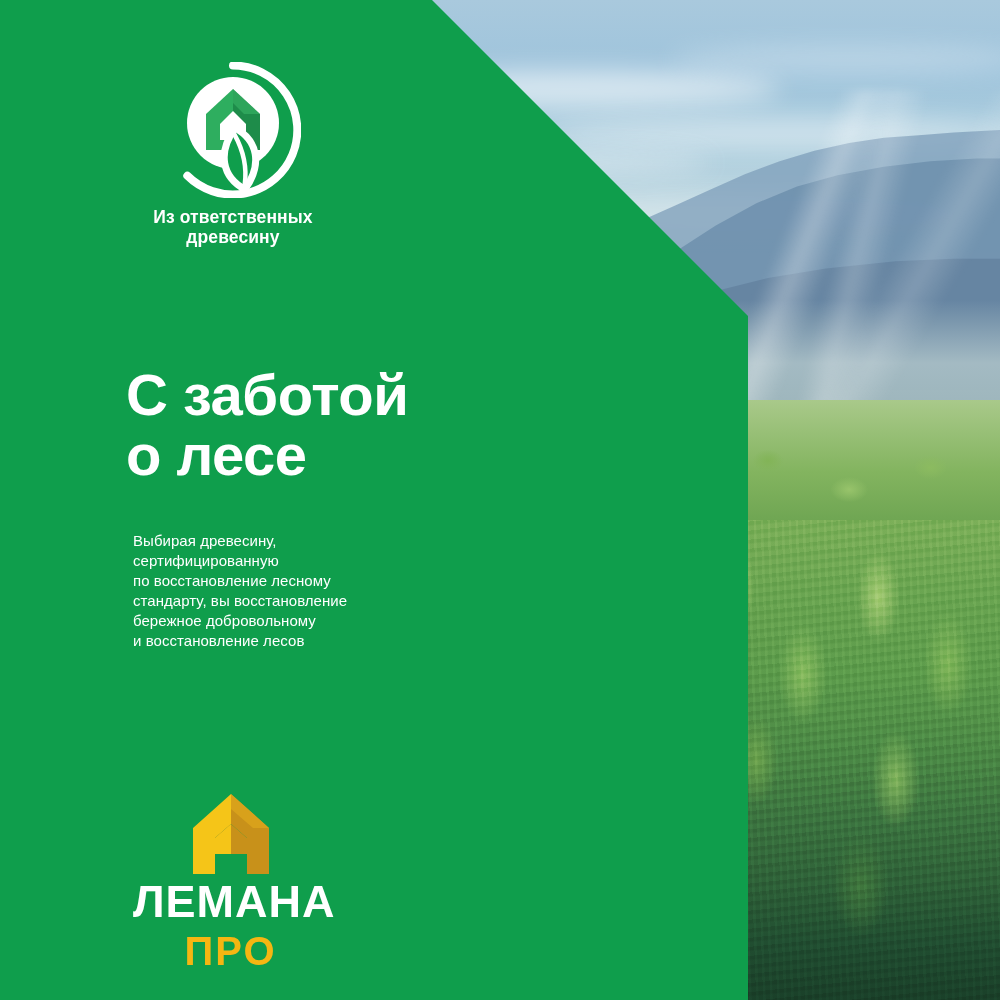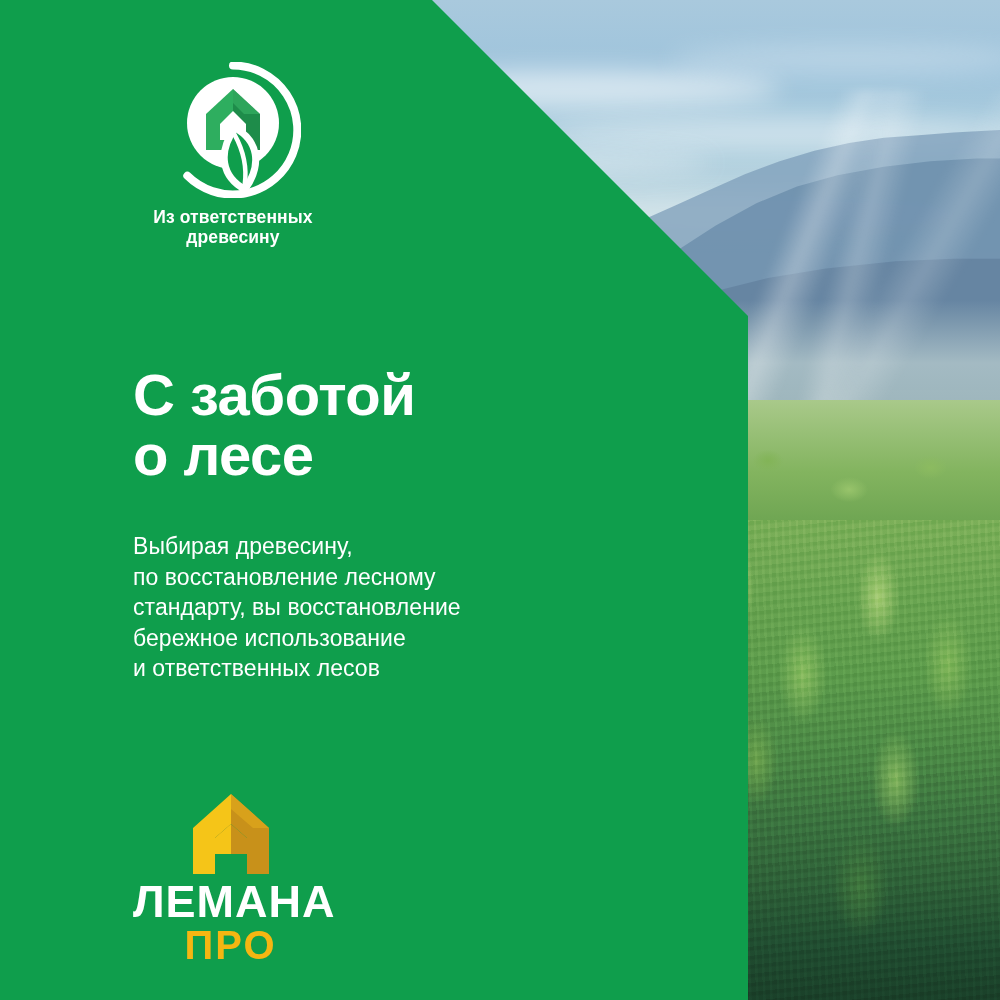--- a/index.html
+++ b/index.html
@@ -241,38 +241,38 @@
     font-weight: 700;
     font-size: 17.5px;
     line-height: 1.16;
     letter-spacing: .1px;
   }
   .eco-caption span { display: block; }
 
   
   .headline {
     position: absolute;
-    left: 133px;
+    left: 126px;
     top: 326px;
     color: #ffffff;
     font-weight: 700;
     font-size: 58px;
     line-height: 1.03;
     letter-spacing: -0.5px;
   }
   .headline span { display: block; }
 
   
   .paragraph {
     position: absolute;
     left: 133px;
     top: 531px;
     color: #ffffff;
     font-weight: 400;
-    font-size: 23px;
+    font-size: 15px;
     line-height: 1.33;
     letter-spacing: .05px;
     max-width: 430px;
   }
   .paragraph span { display: block; }
 
   
   .brand {
     position: absolute;
     left: 133px;
@@ -294,21 +294,21 @@
     line-height: .98;
     letter-spacing: 1px;
   }
   .brand-sub {
     text-align: center;
     color: #f5b612;
     font-weight: 700;
     font-size: 40px;
     line-height: 1;
     letter-spacing: 2px;
-    margin-top: 1px;
+    margin-top: 7px;
   }
 </style>
 </head>
 <body>
 
 <div class="banner">
 
   <div class="photo">
     <div class="photo-inner">
       <div class="sky">
@@ -359,24 +359,25 @@
       </div>
     </div>
 
     <h1 class="headline">
       <span>С заботой</span>
       <span>о лесе</span>
     </h1>
 
     <div class="paragraph">
       <span>Выбирая древесину,</span>
+      <span>сертифицированную</span>
       <span>по восстановление лесному</span>
       <span>стандарту, вы восстановление</span>
-      <span>бережное использование</span>
-      <span>и ответственных лесов</span>
+      <span>бережное добровольному</span>
+      <span>и восстановление лесов</span>
     </div>
 
     <div class="brand">
       <svg class="brand-house" viewBox="0 0 92 84" aria-hidden="true">
 
         <path d="M46 2 L8 36 L8 82 L30 82 L30 46 L46 32 Z" fill="#f5c518"></path>
 
         <path d="M46 2 L84 36 L84 82 L62 82 L62 46 L46 32 Z" fill="#c8911a"></path>
 
         <path d="M30 46 L46 32 L62 46 L62 62 L30 62 Z" fill="#c8911a"></path>

